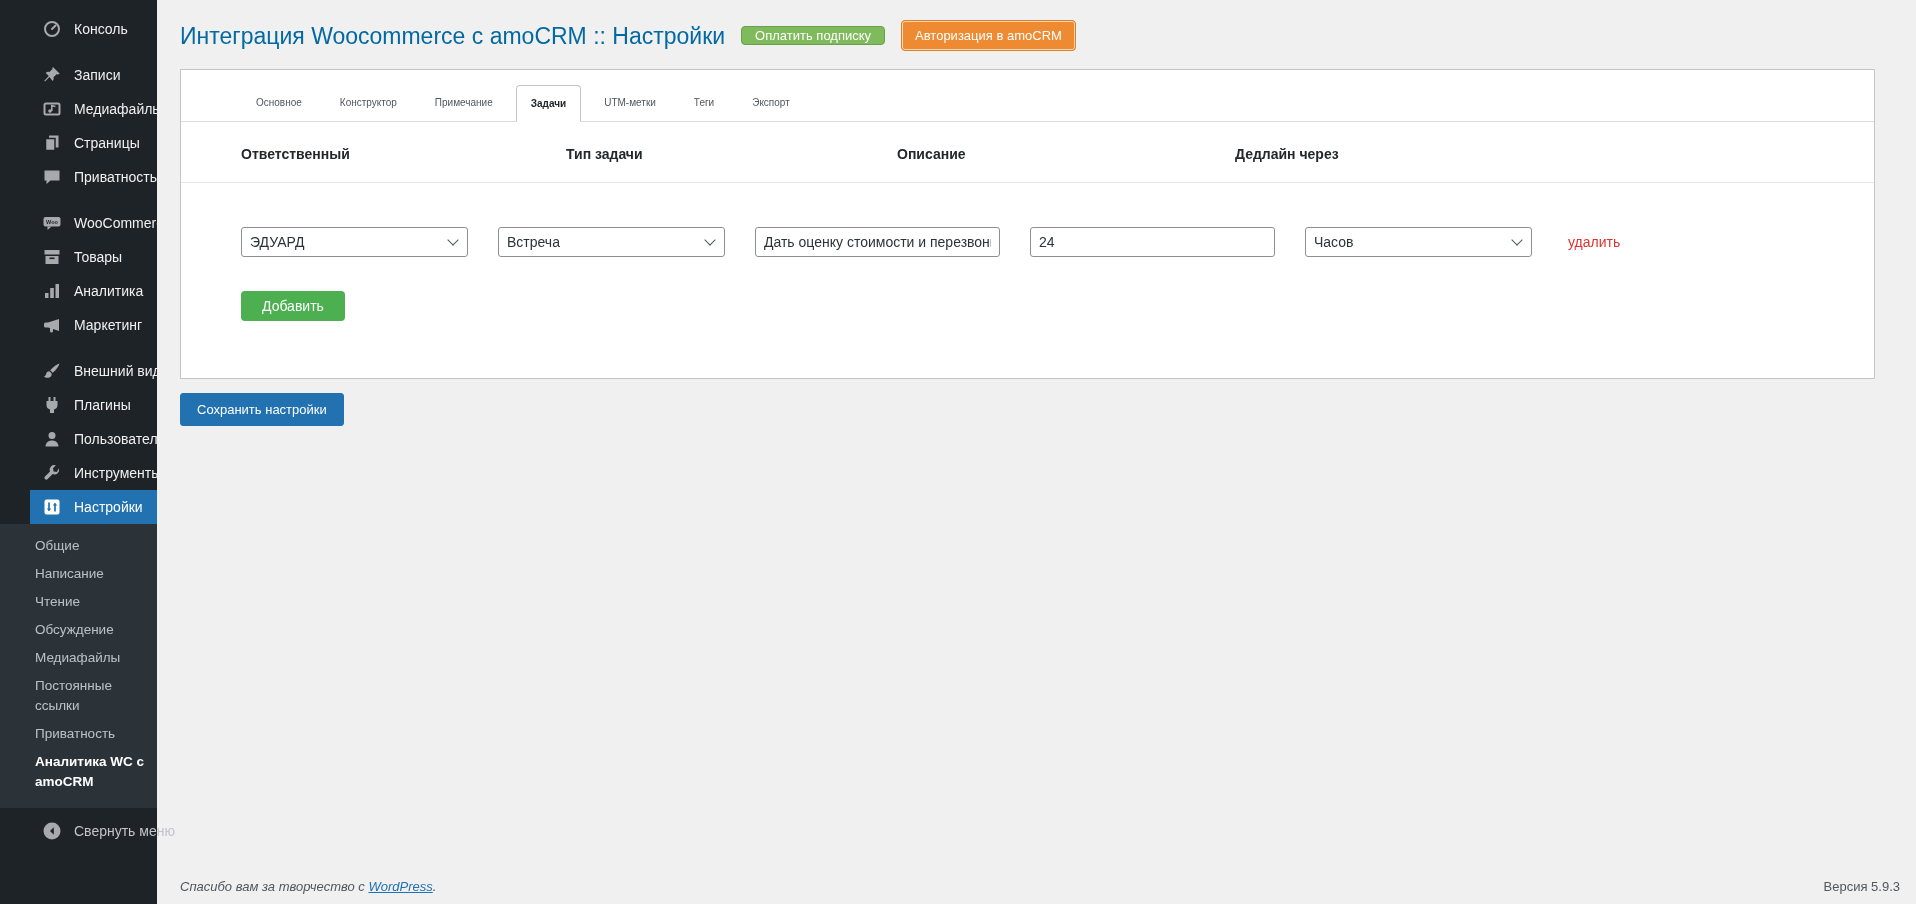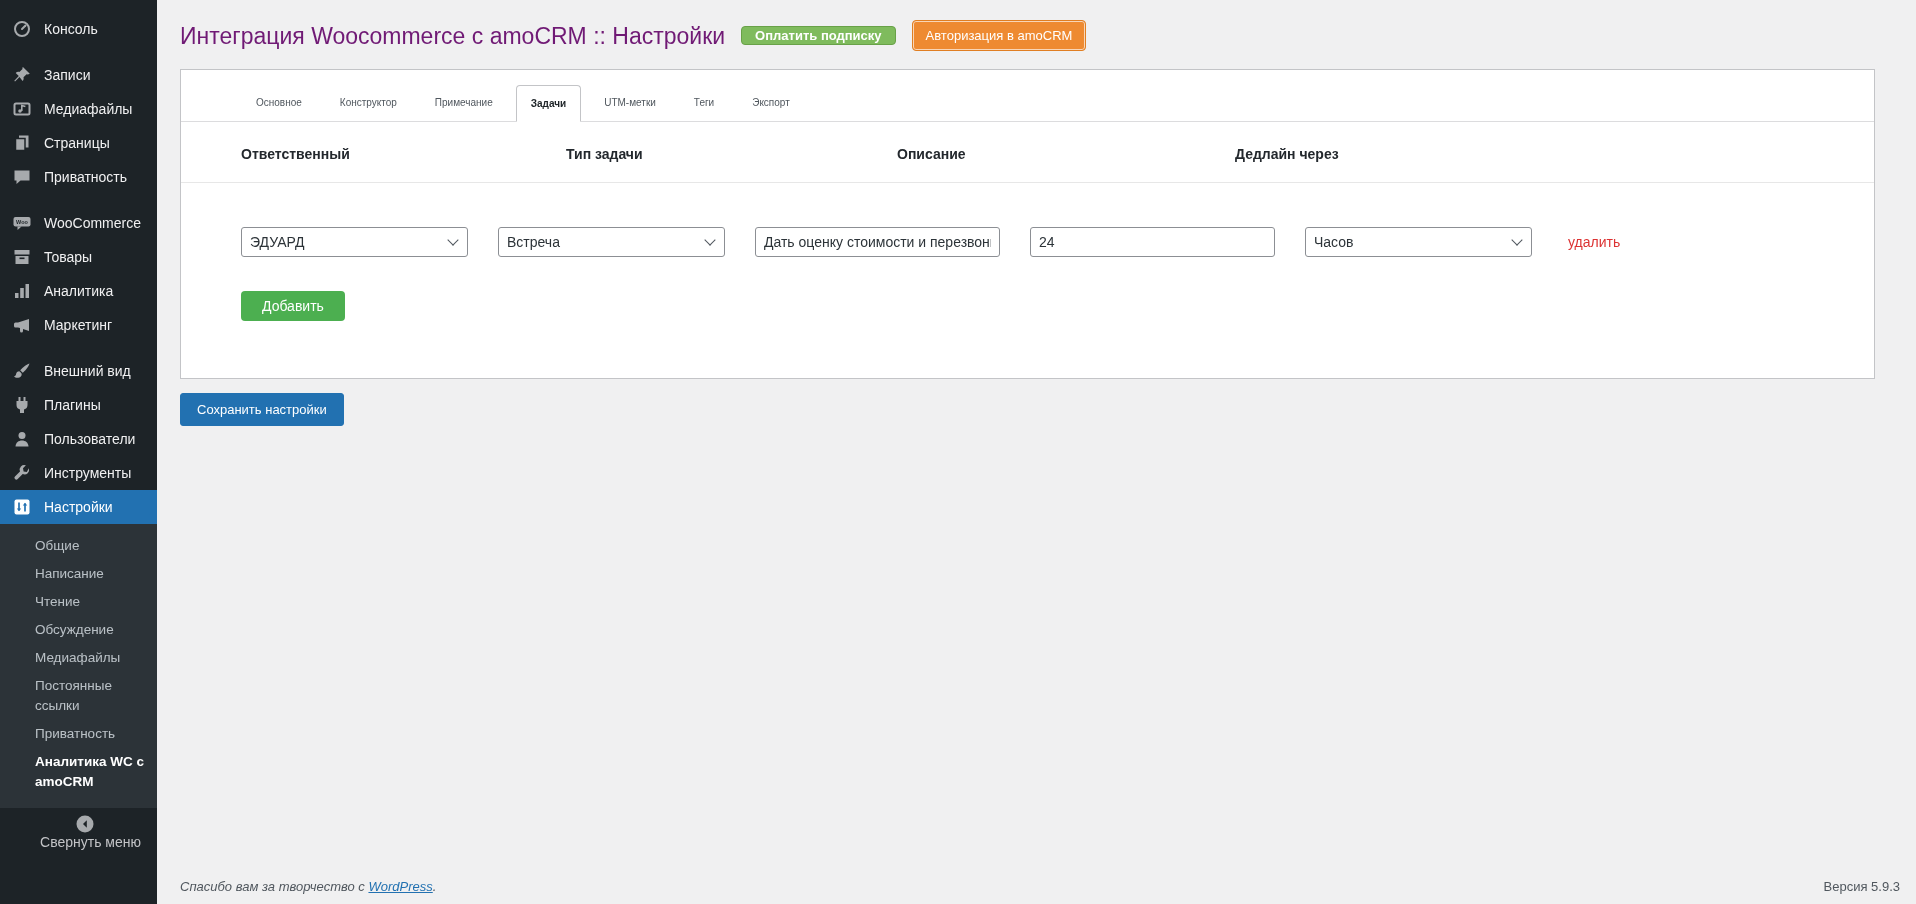--- a/index.html
+++ b/index.html
@@ -10,48 +10,48 @@
     display:flex;
   }
   
   .sidebar {
     width:157px; min-width:157px; height:904px;
     background:#1d2327; color:#f0f0f1; position:relative; z-index:10;
     padding-top:12px; font-size:14px;
   }
   .menu-item {
     position:relative; display:flex; align-items:center;
-    height:34px; padding-left:12px; cursor:pointer; color:#f0f0f1;
+    height:34px; padding-left:12px; cursor:pointer; color:#f0f0f1;margin-left:30px;
   }
   .menu-item .mi { width:20px; height:20px; color:#a7aaad; flex-shrink:0; }
   .menu-item .ml { margin-left:12px; white-space:nowrap; }
   .menu-item.active { background:#2271b1; color:#fff; }
   .menu-item.active .mi { color:#fff; }
   .menu-item.active::after {
     content:''; position:absolute; right:-8px; top:50%; margin-top:-8px;
     border:8px solid transparent; border-left-color:#2271b1;
   }
   .sep { height:12px; }
   .submenu { background:#2c3338; padding:8px 0 12px 0; }
   .submenu-item {
     display:flex; align-items:center; min-height:28px; padding:4px 8px 4px 35px;
     color:rgba(240,246,252,.72); cursor:pointer; line-height:20px; font-size:13.5px;
   }
   .submenu-item.current { color:#fff; font-weight:700; }
-  .collapse-item { margin-top:6px; color:#c3c4c7;flex-direction:column; }
+  .collapse-item { margin-top:6px; color:#c3c4c7; }
   .collapse-item .mi { color:#a7aaad; }
   
   .content { position:relative; flex:1; height:904px; }
   .page-header {
     display:flex; align-items:center; gap:16px; padding:20px 0 0 23px;
   }
-  .page-title { font-size:23px; font-weight:400; color:#701a75; line-height:30px; }
+  .page-title { font-size:23px; font-weight:400; color:#0369a1; line-height:30px; }
   .btn { display:inline-block; cursor:pointer; border-radius:4px; font-size:13px;
          line-height:1; border:1px solid transparent; }
-  .btn-pay { background:#7fbb5d; border-color:#68a148; color:#fff; padding:2px 13px;font-weight:bold; }
+  .btn-pay { background:#7fbb5d; border-color:#68a148; color:#fff; padding:2px 13px; }
   .btn-auth { background:#ee8a31; border-color:#e07e22; color:#fff; padding:8px 13px;
               box-shadow: inset 0 0 0 1px rgba(255,255,255,.65); }
   
   .panel {
     background:#fff; border:1px solid #c3c4c7;
     margin:18px 41px 0 23px; min-height:310px;
   }
   .tabs { display:flex; align-items:flex-end; border-bottom:1px solid #dcdcde; padding:14px 0 0 60px; }
   .tab {
     padding:12px 14px; margin-right:8px; color:#50575e; cursor:pointer; font-size:10px;

